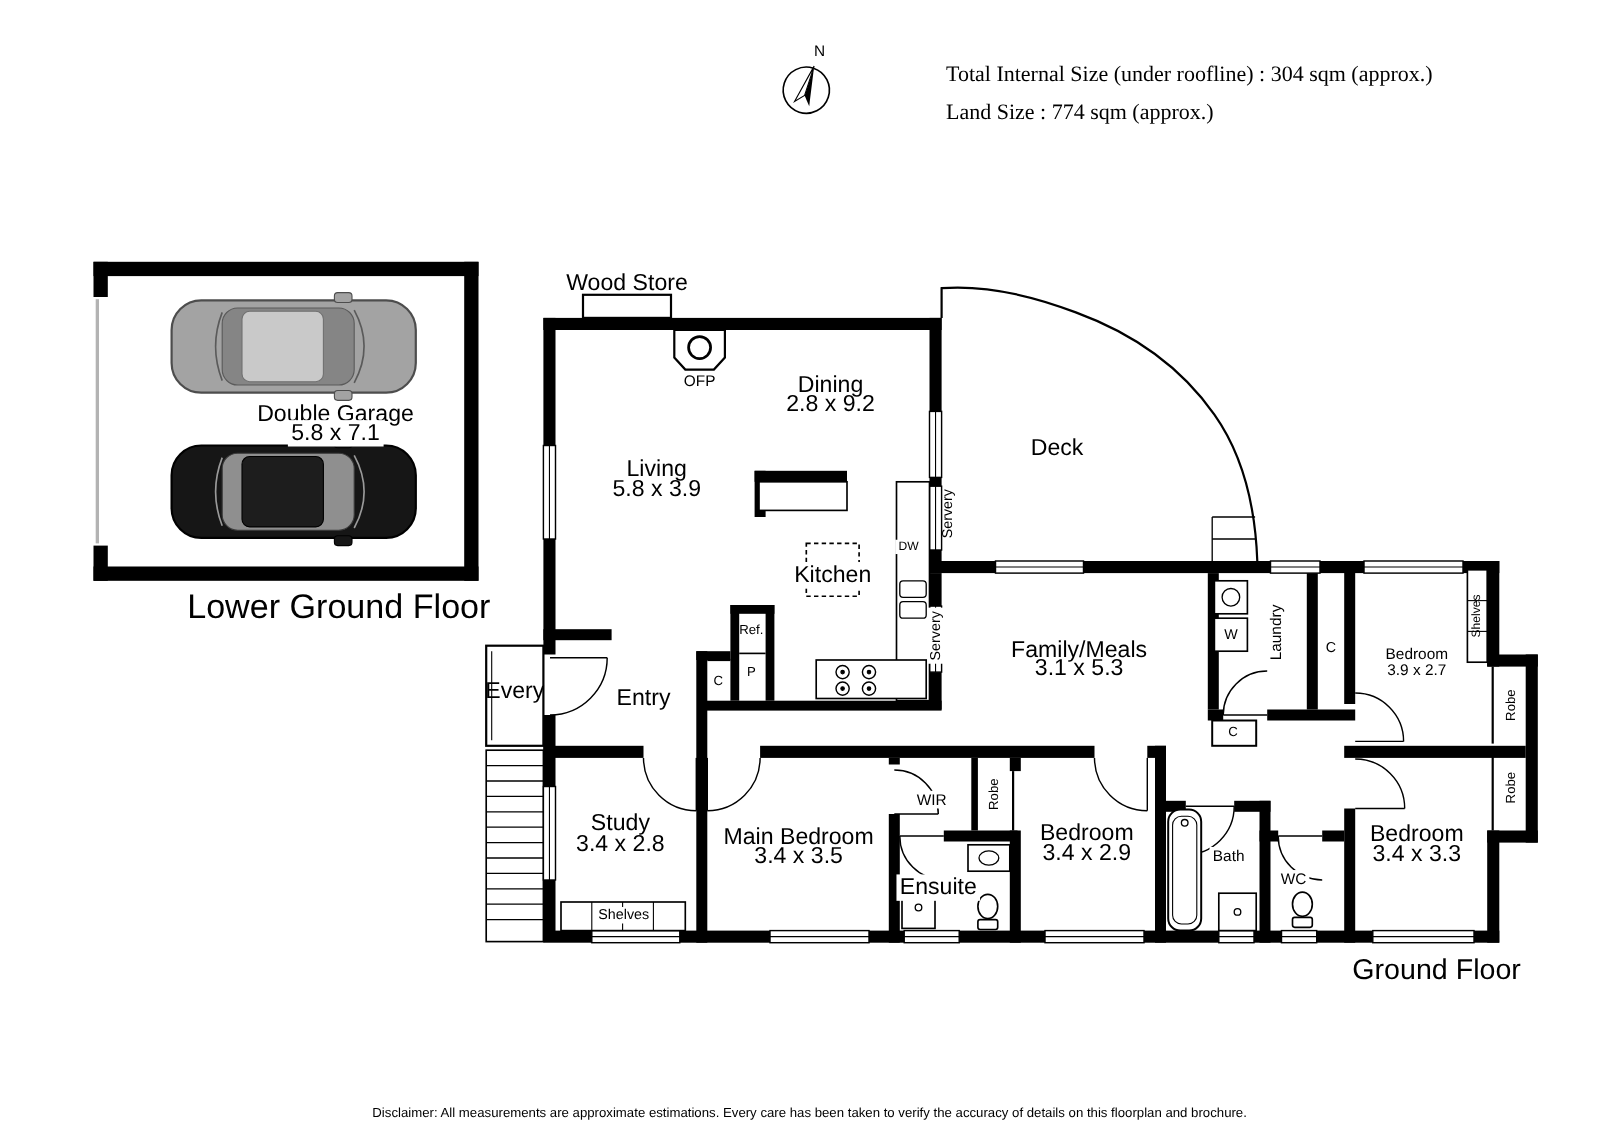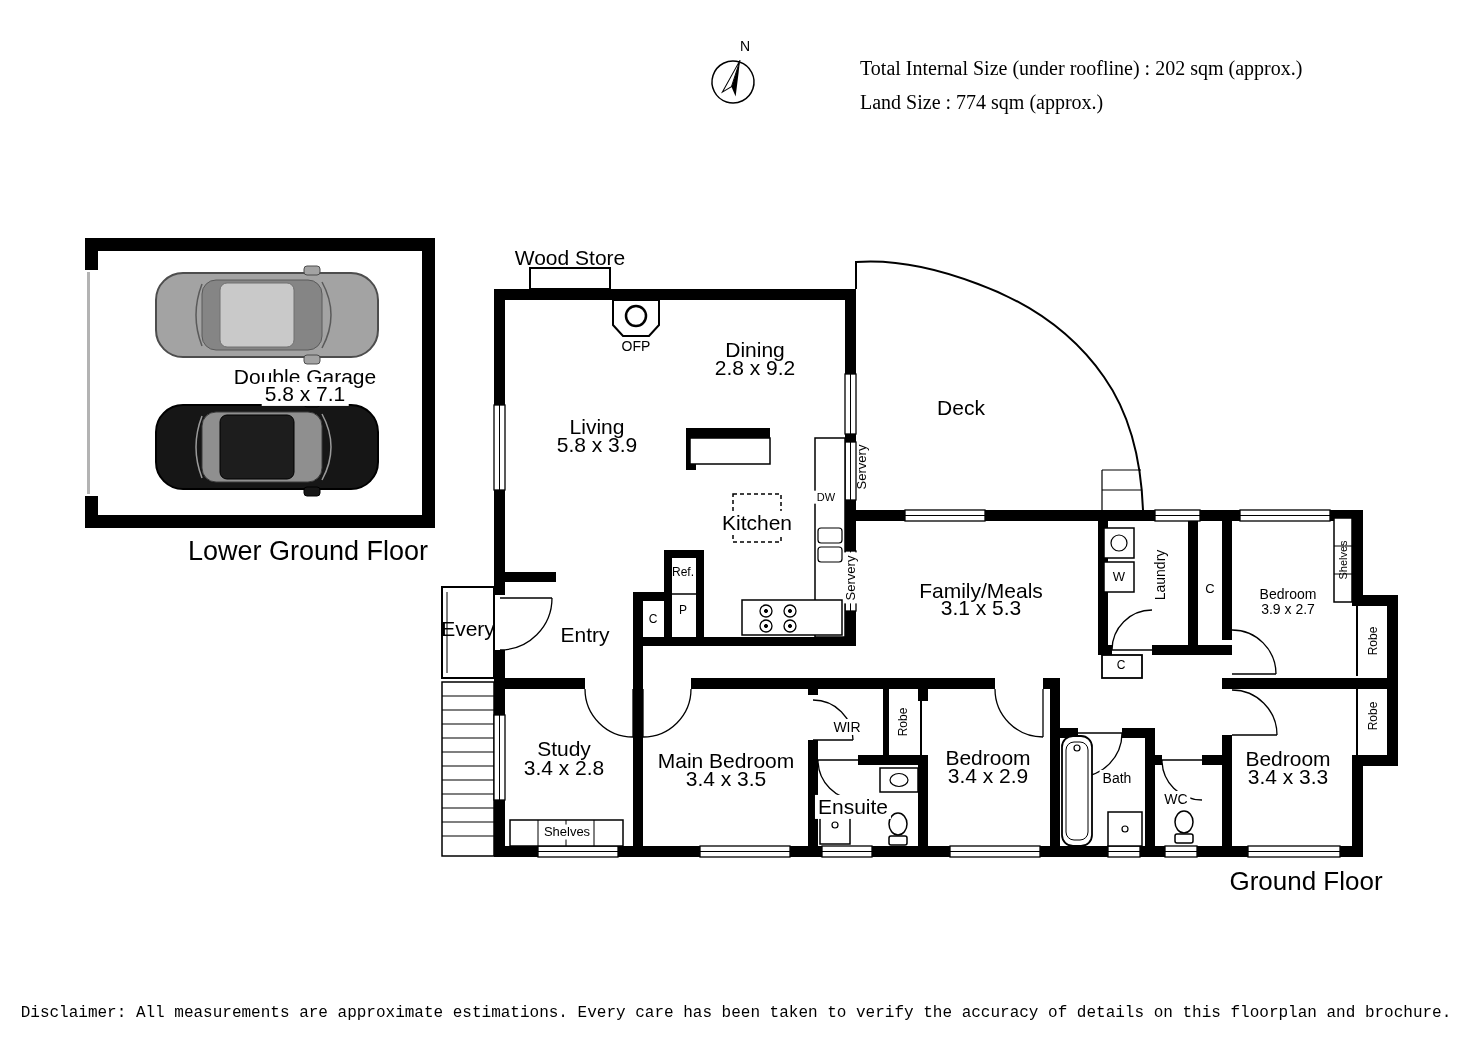--- a/index.html
+++ b/index.html
@@ -4,26 +4,26 @@
 <style>
   html,body{margin:0;padding:0;background:#fff;}
   .page{position:relative;width:1472px;height:1041px;background:#fff;overflow:hidden;
         font-family:"Liberation Sans",sans-serif;color:#000;}
   .plan-svg{position:absolute;left:0;top:0;z-index:1;}
   .lbl{position:absolute;z-index:2;font-size:21px;line-height:1.15;white-space:nowrap;
        transform:translate(-50%,-50%);text-align:center;}
   .v{transform:translate(-50%,-50%) rotate(-90deg);}
   .bg{background:#fff;padding:0 3px;}
   .s11{font-size:11px}.s12{font-size:12px}.s13{font-size:13px}.s14{font-size:14px}
-  .big25{font-size:27px}.big26{font-size:26px}
+  .big25{font-size:31px}.big26{font-size:26px}
   .hdr{position:absolute;z-index:2;white-space:nowrap;font-family:"Liberation Serif",serif;}
   .addr{font-size:23px;}
   .sizes{font-size:20px;}
   .disc{position:absolute;z-index:2;white-space:nowrap;transform:translate(-50%,0);
-        font-family:Liberation Mono, monospace;font-size:16px;}
+        font-family:Liberation Sans, sans-serif;font-size:12px;}
 </style>
 </head>
 <body>
 
 <div class="page">
 
 <svg class="plan-svg" width="1472" height="1041" viewBox="0 0 1472 1041">
 
   <g transform="rotate(18 733 82)">
     <circle cx="733" cy="82" r="21" fill="#fff" stroke="#000" stroke-width="1.5"></circle>
@@ -261,21 +261,21 @@
       <circle cx="1125" cy="829" r="3" stroke-width="1.2"></circle>
     </g>
 
     <g stroke="#000" fill="#fff">
       <ellipse cx="1184" cy="822" rx="9" ry="11" stroke-width="1.5"></ellipse>
       <rect x="1175" y="834" width="18" height="9" rx="2" stroke-width="1.5"></rect>
     </g>
   </g>
 </svg>
 
-<div class="hdr sizes" style="left:860px;top:57px">Total Internal Size (under roofline) : 202 sqm (approx.)</div>
+<div class="hdr sizes" style="left:860px;top:57px">Total Internal Size (under roofline) : 304 sqm (approx.)</div>
 <div class="hdr sizes" style="left:860px;top:91px">Land Size : 774 sqm (approx.)</div>
 <div class="lbl s14" style="left:745px;top:46px">N</div>
 
 <div class="lbl bg" style="left:305px;top:377px">Double Garage</div>
 <div class="lbl bg" style="left:305px;top:394px">5.8 x 7.1</div>
 <div class="lbl big25" style="left:308px;top:552px">Lower Ground Floor</div>
 
 <div class="lbl" style="left:570px;top:258px">Wood Store</div>
 <div class="lbl s14" style="left:636px;top:346px">OFP</div>
 <div class="lbl" style="left:755px;top:350px">Dining</div>

